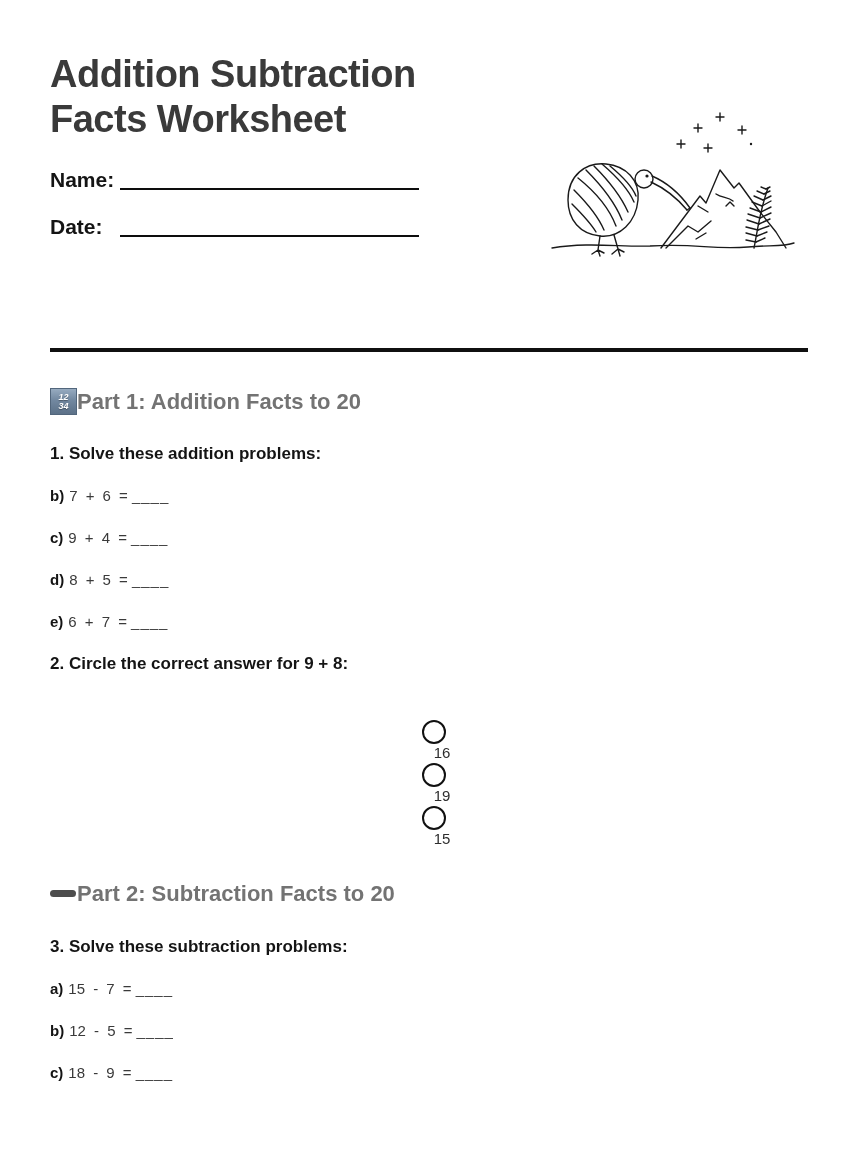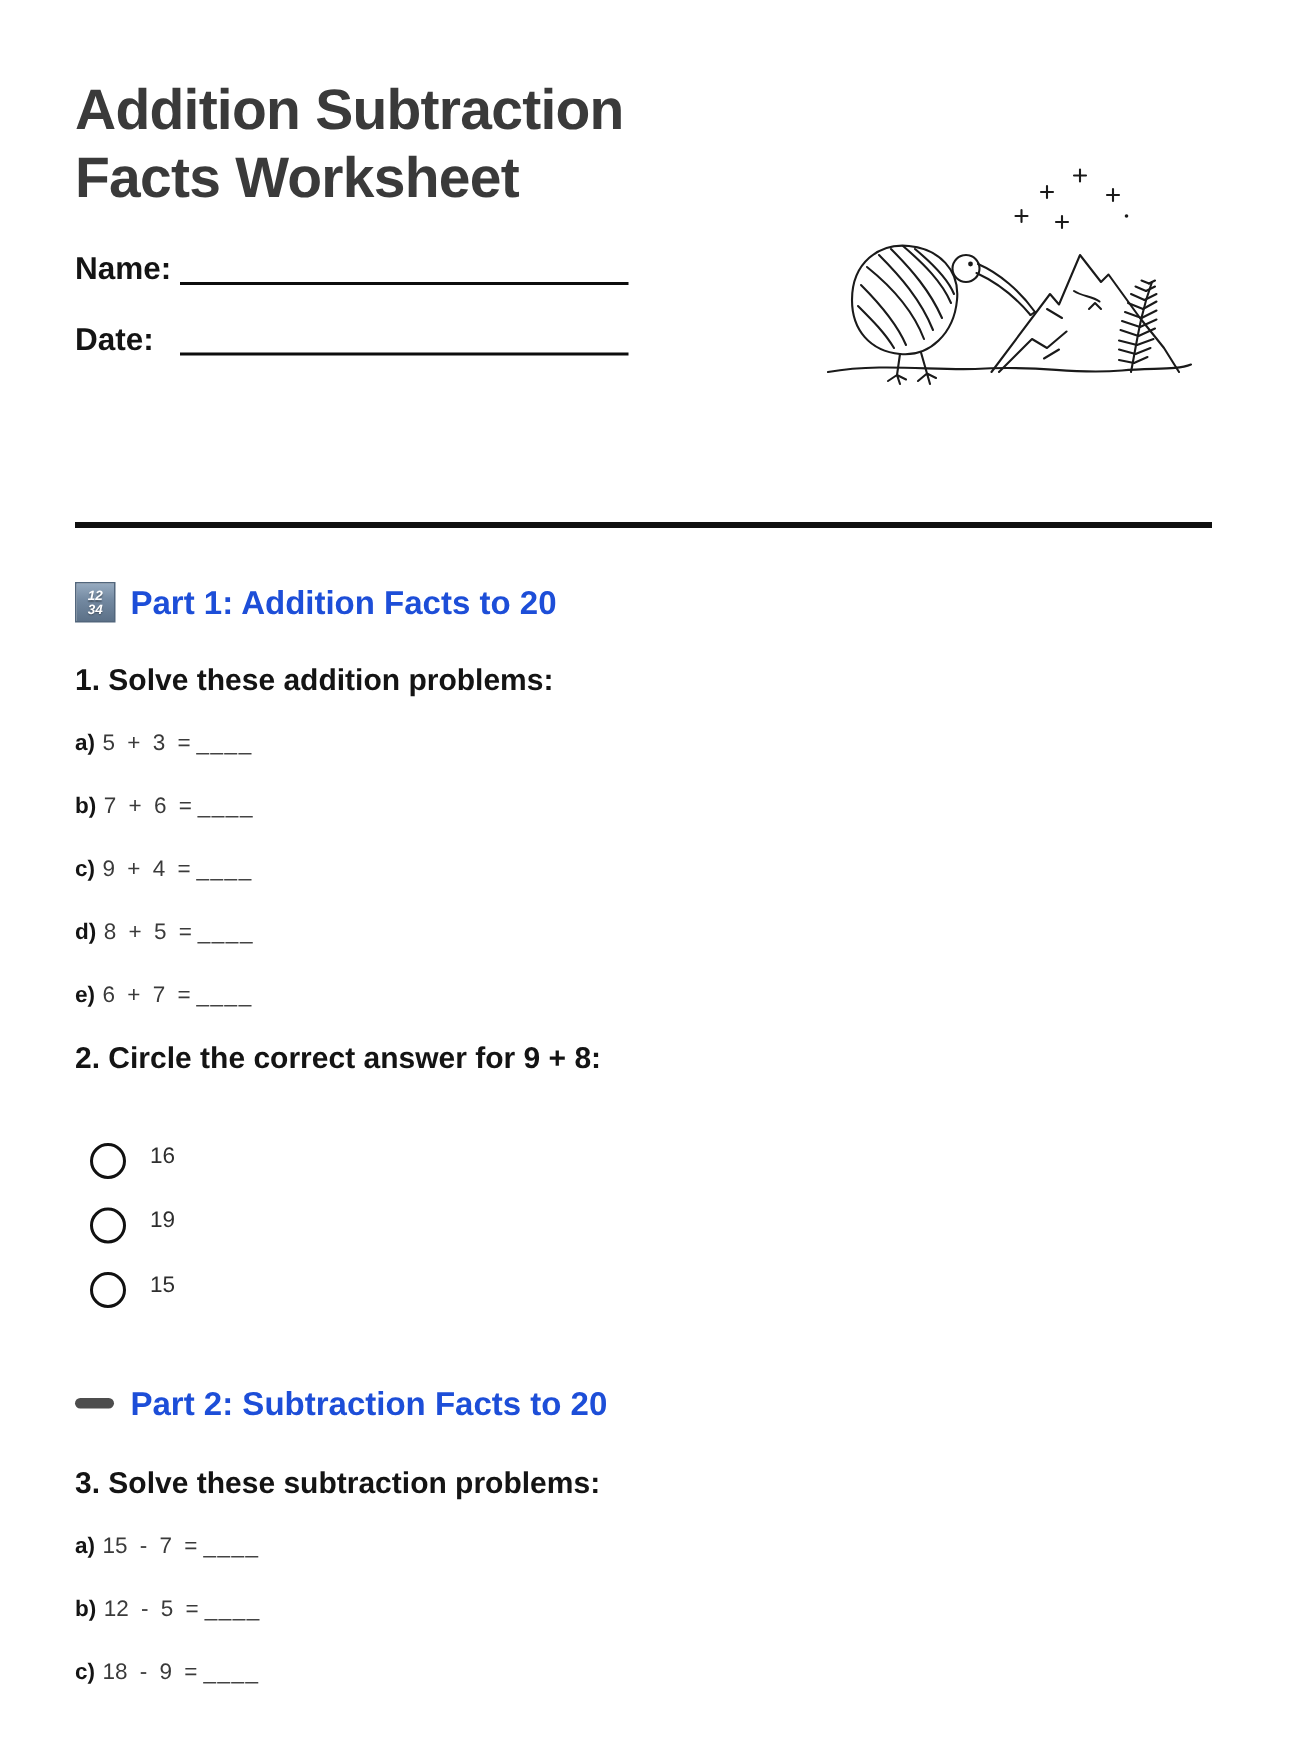--- a/index.html
+++ b/index.html
@@ -38,49 +38,49 @@
   hr.divider {
     border:none;
     border-top:4px solid #101010;
     margin-top:111px;
     margin-bottom:36px;
     width:758px;
   }
 
   .section-heading { display:flex; align-items:center; height:27px; }
   .section-heading .heading-text {
-    font-size:22px; font-weight:700; color:#1d4ed8; line-height:27px; margin-left:10px;
+    font-size:22px; font-weight:700; color:#737373; line-height:27px; 
   }
   .num-icon {
     width:27px; height:27px; border-radius:0;
     background:linear-gradient(180deg,#97abc0 0%,#7288a0 45%,#5c7188 100%);
     border:1px solid #52667c;
     display:flex; flex-direction:column; align-items:center; justify-content:center;
     color:#ffffff; font-weight:700; font-size:9px; line-height:9px;
     text-shadow:0 1px 1px rgba(0,0,0,0.35);
     font-style:italic;
   }
   .minus-icon-box { width:27px; height:27px; display:flex; align-items:center; justify-content:flex-start; }
   .minus-icon { width:26px; height:7px; border-radius:3.5px; background:#4d4d4d; }
 
   .question {
-    font-size:20px; font-weight:700; color:#141414; line-height:18px;
+    font-size:17px; font-weight:700; color:#141414; line-height:18px;
   }
   .q1 { margin-top:30px; }
   .q2 { margin-top:10px; }
   .q3 { margin-top:31px; }
 
   .problems { margin-top:24px; }
   .problem-row { line-height:18px; margin-bottom:24px; font-size:15px; }
   .problem-letter { font-weight:700; color:#141414; margin-right:5px; }
   .problem-eq { color:#3a3a3a; word-spacing:4px; }
   .answer-blank { color:#3a3a3a; letter-spacing:1px; margin-left:4px; }
 
   .options { margin-top:47px; }
-  .option-row { display:flex; align-items:flex-start; height:24px; margin-bottom:19px; padding-left:10px; }
+  .option-row { display:flex; align-items:center; height:24px; margin-bottom:19px; padding-left:10px;flex-direction:column; }
   .radio-circle {
     width:24px; height:24px; border-radius:50%;
     border:2.5px solid #111111; background:#ffffff;
     flex:0 0 auto;
   }
   .option-label { font-size:15px; color:#2e2e2e; margin-left:16px; }
 
   .part2-heading { margin-top:50px; }
 </style>
 </head>
@@ -152,23 +152,20 @@
       <span>12</span>
       <span>34</span>
     </span>
     <span class="heading-text">Part 1: Addition Facts to 20</span>
   </div>
 
   <div class="question q1">1. Solve these addition problems:</div>
 
   <div class="problems">
     <div class="problem-row">
-      <span class="problem-letter">a)</span><span class="problem-eq">5 + 3 =</span><span class="answer-blank">____</span>
-    </div>
-    <div class="problem-row">
       <span class="problem-letter">b)</span><span class="problem-eq">7 + 6 =</span><span class="answer-blank">____</span>
     </div>
     <div class="problem-row">
       <span class="problem-letter">c)</span><span class="problem-eq">9 + 4 =</span><span class="answer-blank">____</span>
     </div>
     <div class="problem-row">
       <span class="problem-letter">d)</span><span class="problem-eq">8 + 5 =</span><span class="answer-blank">____</span>
     </div>
     <div class="problem-row">
       <span class="problem-letter">e)</span><span class="problem-eq">6 + 7 =</span><span class="answer-blank">____</span>

